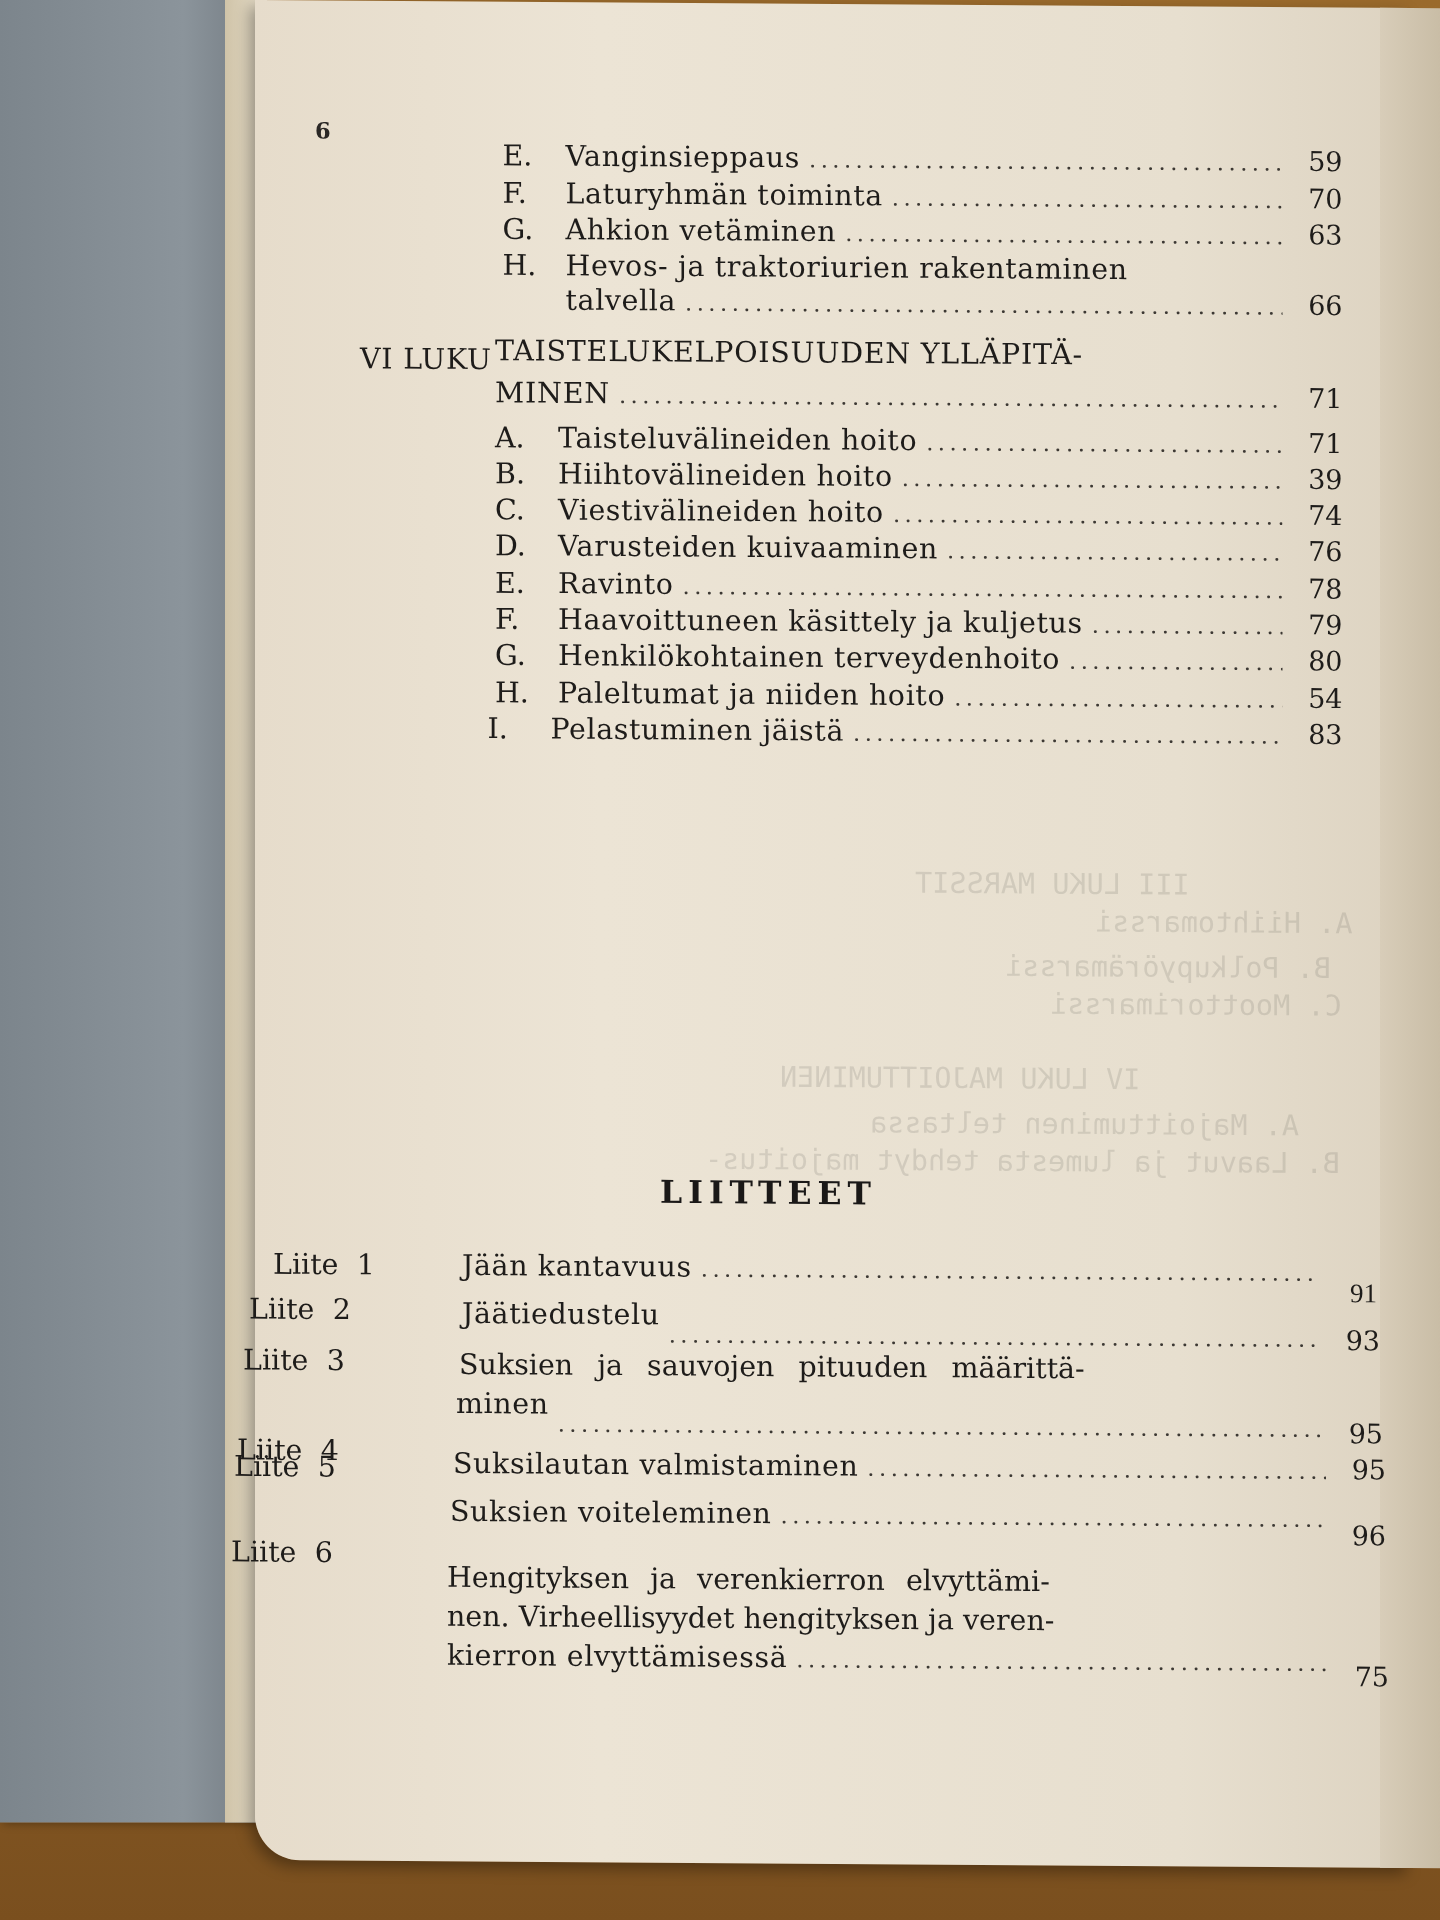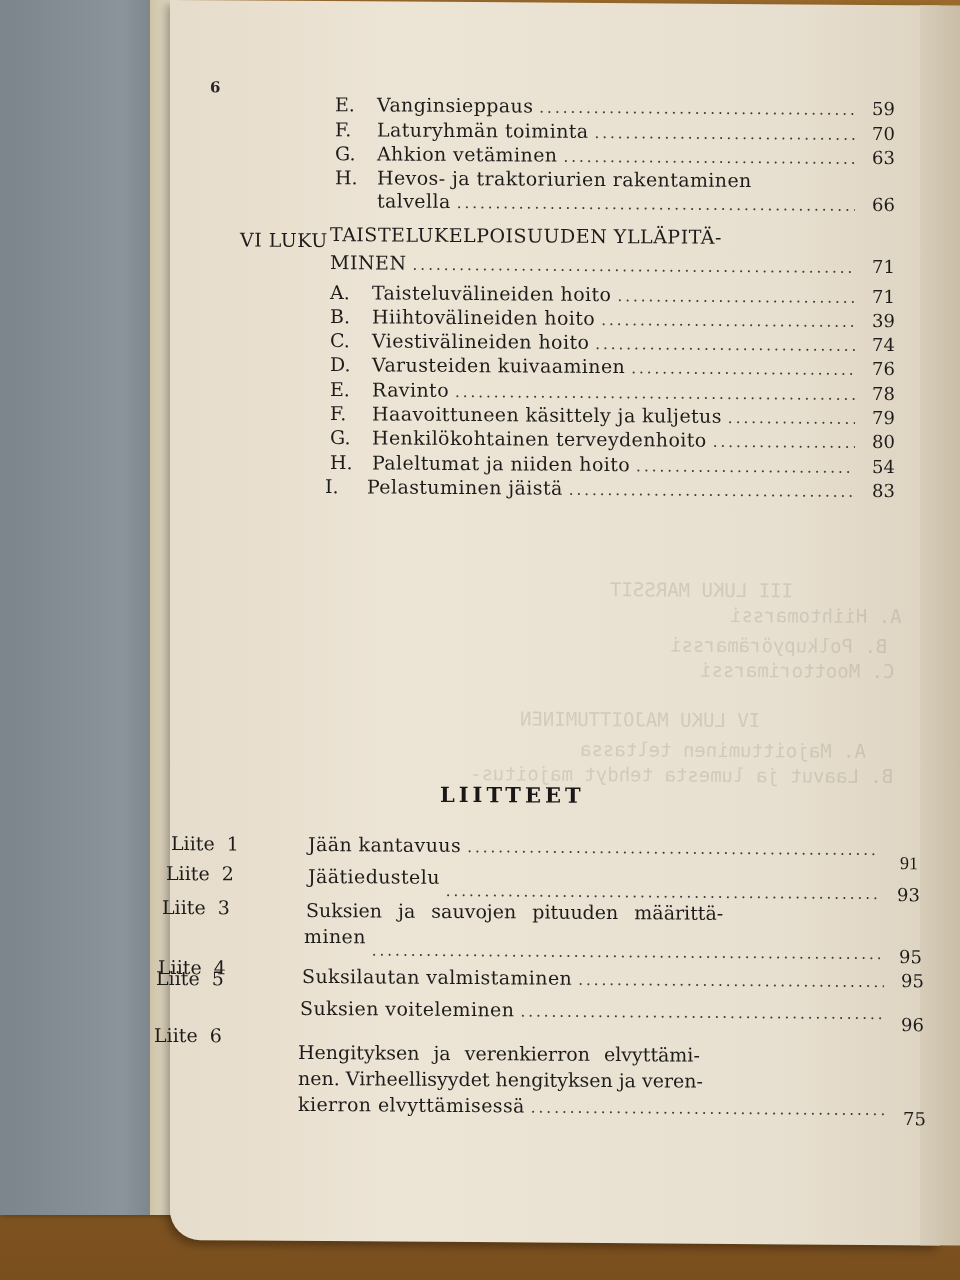--- a/index.html
+++ b/index.html
@@ -153,21 +153,21 @@
   </div>
   <div class="row" style="left:155px; top:474px; width:570px;">
     <span class="letter">I.</span>
     <span class="title">Pelastuminen jäistä</span>
     <span class="dots">......................................................................</span>
     <span class="pg">83</span>
   </div>
 
   <div class="liitteet-title">LIITTEET</div>
 
-  <div class="liite-label" style="left:1px; top:832px;">
+  <div class="liite-label" style="left:12px; top:832px;">
     <span>Liite</span>&nbsp;&nbsp;<span>1</span>
   </div>
   <div class="row" style="left:138px; top:832px; width:610px;">
     <span class="title">Jään kantavuus</span>
     <span class="dots">......................................................................</span>
     <span class="pg" style="position:relative; top:14px;font-family:Liberation Serif, serif;">91</span>
   </div>
 
   <div class="liite-label" style="left:-4px; top:862px;">
     <span>Liite</span>&nbsp;&nbsp;<span>2</span>

